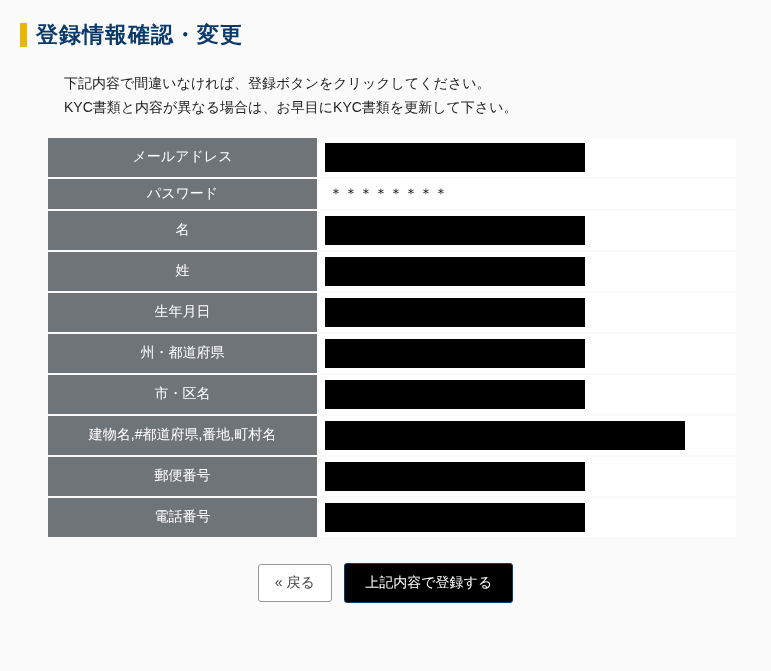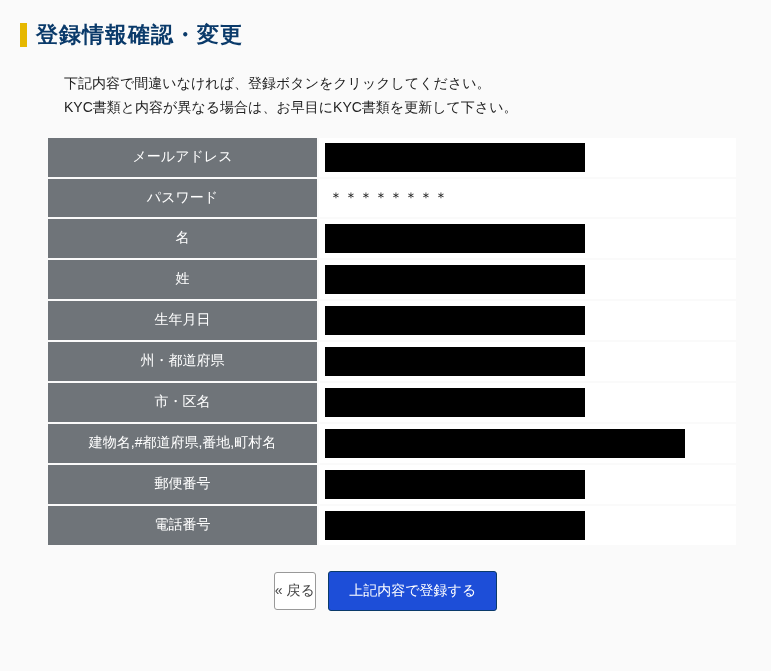--- a/index.html
+++ b/index.html
@@ -45,21 +45,21 @@
       background: #22c55e;
     }
     .form-table tr {
       border-bottom: 2px solid #fafafa;
     }
     .form-table tr:last-child {
       border-bottom: none;
     }
     .form-table td {
       vertical-align: middle;
-      height: 40px;
+      height: 32px;
     }
     .label-cell {
       width: 270px;
       color: #fff;
       text-align: center;
       font-size: 14px;
       background: #6f7479;
       border-right: 2px solid #fafafa;
     }
     .value-cell {
@@ -90,24 +90,24 @@
       font-size: 14px;
       border-radius: 3px;
       cursor: pointer;
       vertical-align: middle;
       margin: 0 4px;
     }
     .btn-back {
       background: #fff;
       color: #444;
       border: 1px solid #999;
-      padding: 9px 0;
+      padding: 9px 16px;
     }
     .btn-submit {
-      background: #1d4ed8;
+      background: #000000;
       color: #fff;
       border: 1px solid #0a3a6a;
       padding: 10px 20px;
     }
   </style>
 </head>
 <body>
 
 <div class="page-title-wrap">
   <div class="title-bar"></div>

